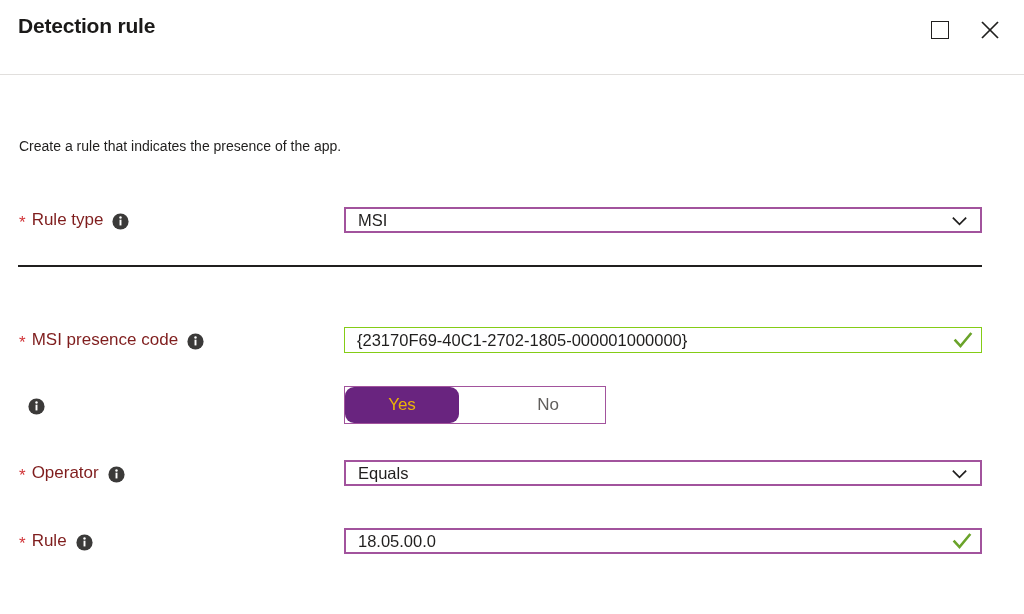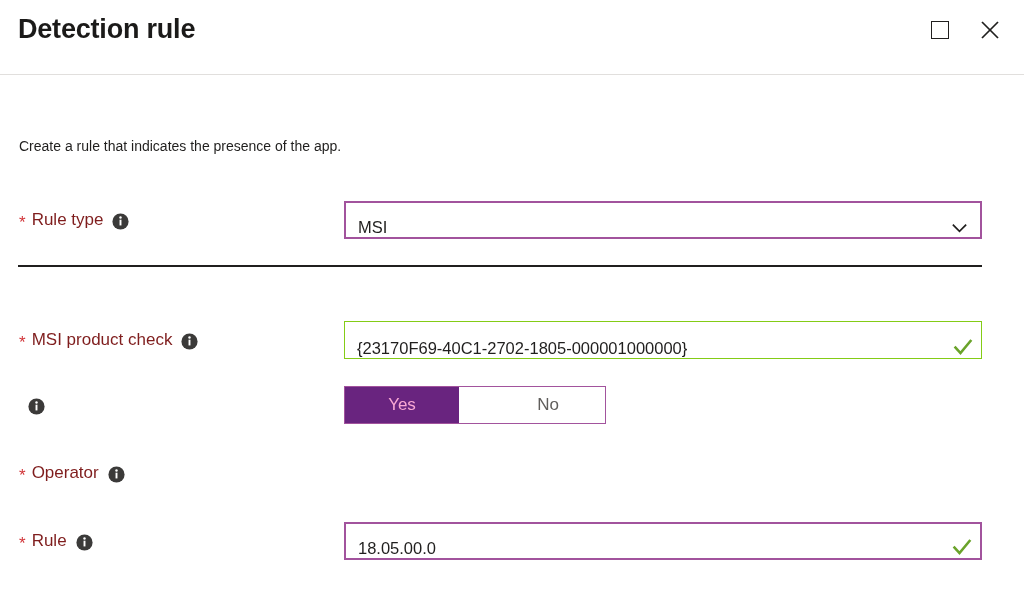--- a/index.html
+++ b/index.html
@@ -20,21 +20,21 @@
   .titlebar {
     position: relative;
     height: 75px;
     border-bottom: 1px solid #e1dfdd;
     box-sizing: border-box;
   }
   .panel-title {
     position: absolute;
     left: 18px;
     top: 14px;
-    font-size: 27px;
+    font-size: 21px;
     font-weight: bold;
     letter-spacing: -0.2px;
     color: #1b1a19;
     white-space: nowrap;
   }
   .window-controls {
     position: absolute;
     right: 12px;
     top: 10px;
     display: flex;
@@ -118,25 +118,25 @@
     position: relative;
     top: 1px;
     cursor: pointer;
   }
 
   
   .field {
     position: absolute;
     left: 344px;
     width: 638px;
-    height: 38px;
+    height: 26px;
     box-sizing: border-box;
     background: #ffffff;
     display: flex;
-    align-items: flex-end;
+    align-items: center;
     cursor: pointer;
   }
   .field.bordered-accent { border: 2px solid #a2539d; }
   .field.bordered-gray { border: 1px solid #84cc16; }
   .field-value {
     flex: 1;
     padding-left: 12px;
     font-size: 16.5px;
     color: #201f1e;
     white-space: nowrap;
@@ -170,21 +170,22 @@
     width: 114px;
     display: flex;
     align-items: center;
     justify-content: center;
     font-size: 17px;
     cursor: pointer;
     box-sizing: border-box;
   }
   .toggle-opt.selected {
     background: #69247f;
-    color: #f9a8d4;
+    color: #eab308;
+    border-radius: 9px;
   }
   .toggle-opt.unselected {
     background: #ffffff;
     color: #605e5c;
     margin-left: 32px;
   }
 </style>
 </head>
 <body>
 
@@ -227,21 +228,21 @@
         </svg>
       </span>
     </div>
   </div>
 
   <div class="divider"></div>
 
   <div class="row" style="top:245px;">
     <div class="row-label">
       <span class="req-star">*</span>
-      <span class="label-text">MSI product check</span>
+      <span class="label-text">MSI presence code</span>
       <span class="info-icon">
         <svg width="17" height="17" viewBox="0 0 16 16">
           <circle cx="8" cy="8" r="7.6" fill="#3b3a39"></circle>
           <rect x="7.1" y="6.3" width="1.8" height="5.4" fill="#ffffff"></rect>
           <circle cx="8" cy="4.3" r="1.15" fill="#ffffff"></circle>
         </svg>
       </span>
     </div>
     <div class="field bordered-gray">
       <span class="field-value">{23170F69-40C1-2702-1805-000001000000}</span>
@@ -274,20 +275,28 @@
       <span class="req-star">*</span>
       <span class="label-text">Operator</span>
       <span class="info-icon">
         <svg width="17" height="17" viewBox="0 0 16 16">
           <circle cx="8" cy="8" r="7.6" fill="#3b3a39"></circle>
           <rect x="7.1" y="6.3" width="1.8" height="5.4" fill="#ffffff"></rect>
           <circle cx="8" cy="4.3" r="1.15" fill="#ffffff"></circle>
         </svg>
       </span>
     </div>
+    <div class="field bordered-accent">
+      <span class="field-value">Equals</span>
+      <span class="chevron">
+        <svg width="19" height="19" viewBox="0 0 20 20">
+          <polyline points="3,7 10,14 17,7" fill="none" stroke="#201f1e" stroke-width="1.8"></polyline>
+        </svg>
+      </span>
+    </div>
   </div>
 
   <div class="row" style="top:446px;">
     <div class="row-label">
       <span class="req-star">*</span>
       <span class="label-text">Rule</span>
       <span class="info-icon">
         <svg width="17" height="17" viewBox="0 0 16 16">
           <circle cx="8" cy="8" r="7.6" fill="#3b3a39"></circle>
           <rect x="7.1" y="6.3" width="1.8" height="5.4" fill="#ffffff"></rect>

